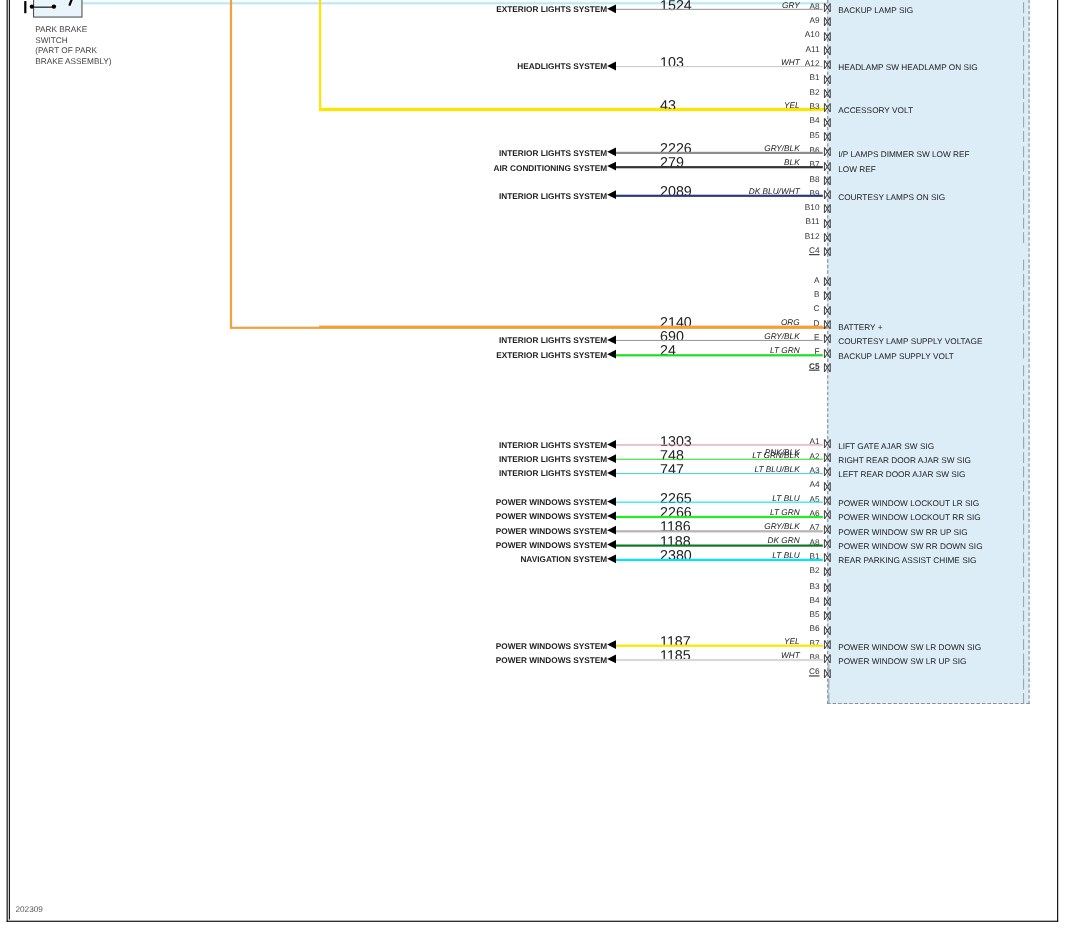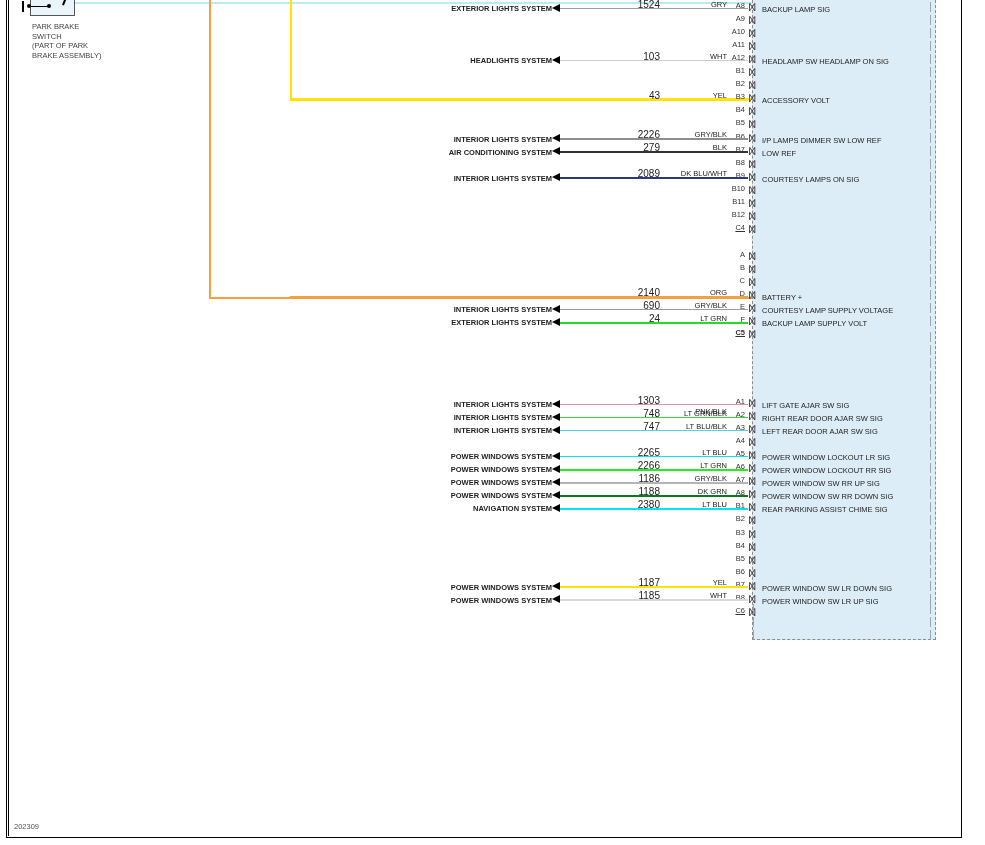--- a/index.html
+++ b/index.html
@@ -16,22 +16,22 @@
   .bcm-caption{position:absolute;width:260px;text-align:right;font-size:7.5px;color:#555;line-height:9.5px;letter-spacing:.2px;}
   .pinnum{position:absolute;right:0;top:0;width:36px;text-align:right;font-size:7.5px;color:#333;line-height:9px;}
   .pinnum.term{text-decoration:underline;}
   .brace{position:absolute;font-size:11px;color:#444;line-height:9px;font-family:"DejaVu Sans",sans-serif;}
   .tick{position:absolute;width:1px;height:10px;background:#9aa7b0;}
 
   
   .wire{position:absolute;height:1.6px;}
   .arrow{position:absolute;width:0;height:0;border-top:4.5px solid transparent;border-bottom:4.5px solid transparent;border-right:8px solid #000;}
   .syslabel{position:absolute;text-align:right;font-size:7.5px;color:#222;line-height:9px;white-space:nowrap;font-weight:bold;}
-  .cktnum{position:absolute;text-align:right;font-size:10px;color:#222;line-height:9px;}
-  .cktcol{position:absolute;text-align:right;font-size:7.5px;color:#222;line-height:9px;}
+  .cktnum{position:absolute;font-size:13px;color:#222;line-height:9px;}
+  .cktcol{position:absolute;text-align:right;font-size:7.5px;color:#222;line-height:9px;font-style:italic;}
   .fnlabel{position:absolute;text-align:left;font-size:7.5px;color:#222;line-height:9px;white-space:nowrap;}
 
   
   .pbs-box{position:absolute;left:30px;top:-28px;width:45px;height:44px;background:#eaf4fb;border:1px solid #555;box-sizing:border-box;}
   .pbs-label{position:absolute;left:32px;top:22px;font-size:7.5px;color:#444;line-height:9.5px;white-space:nowrap;}
   .pbs-dot{position:absolute;width:4px;height:4px;border-radius:50%;background:#000;}
   .pbs-lead{position:absolute;height:1.5px;background:#000;}
   .pbs-bar{position:absolute;width:1.5px;background:#000;}
   .pbs-arm{position:absolute;width:1.5px;height:13px;background:#000;transform-origin:bottom center;transform:rotate(22deg);}
 

